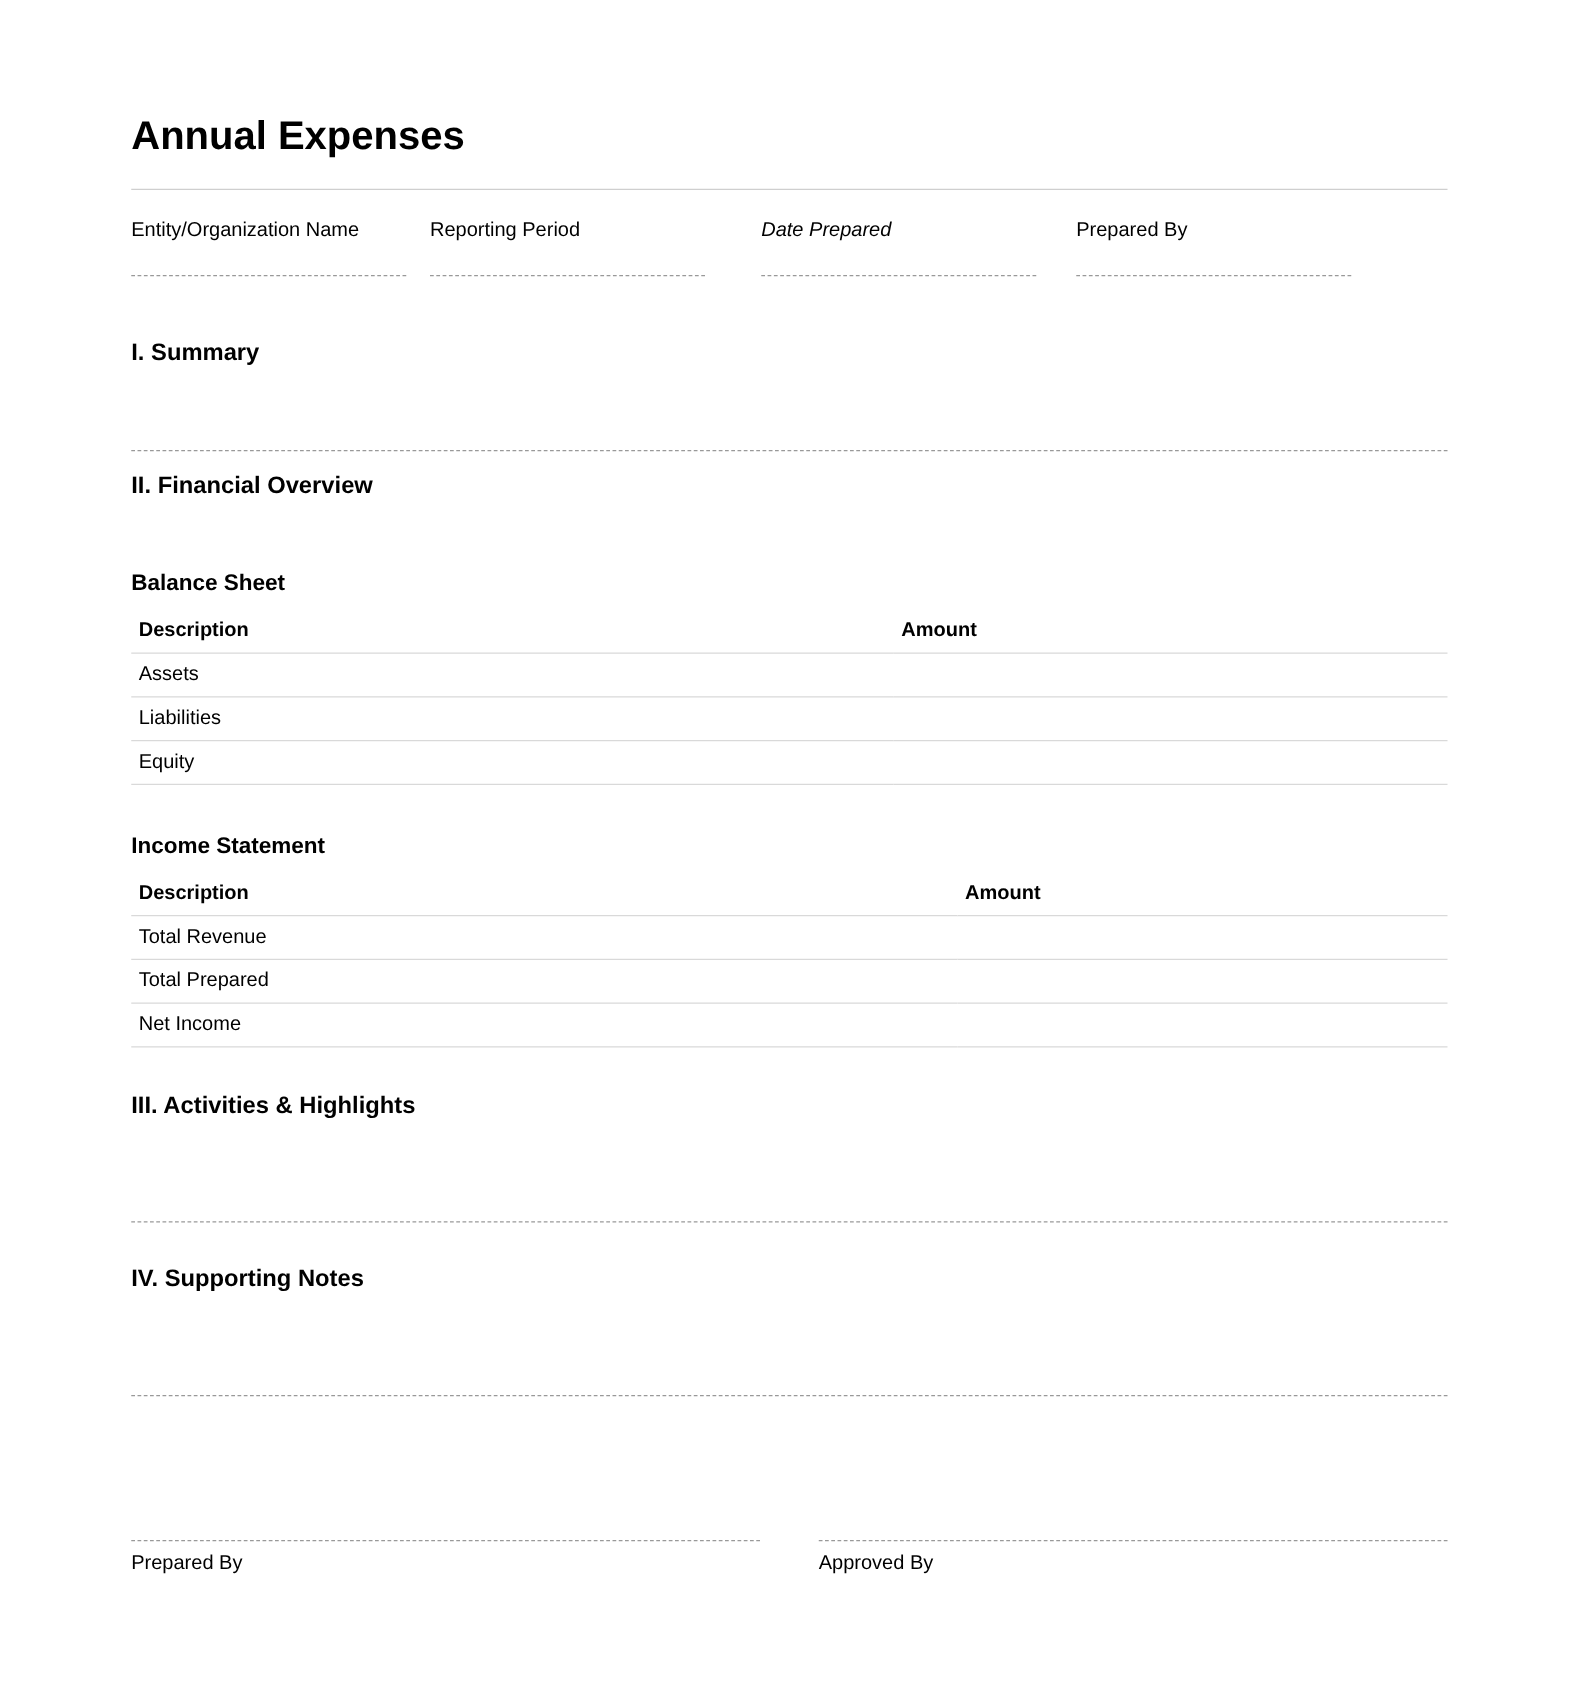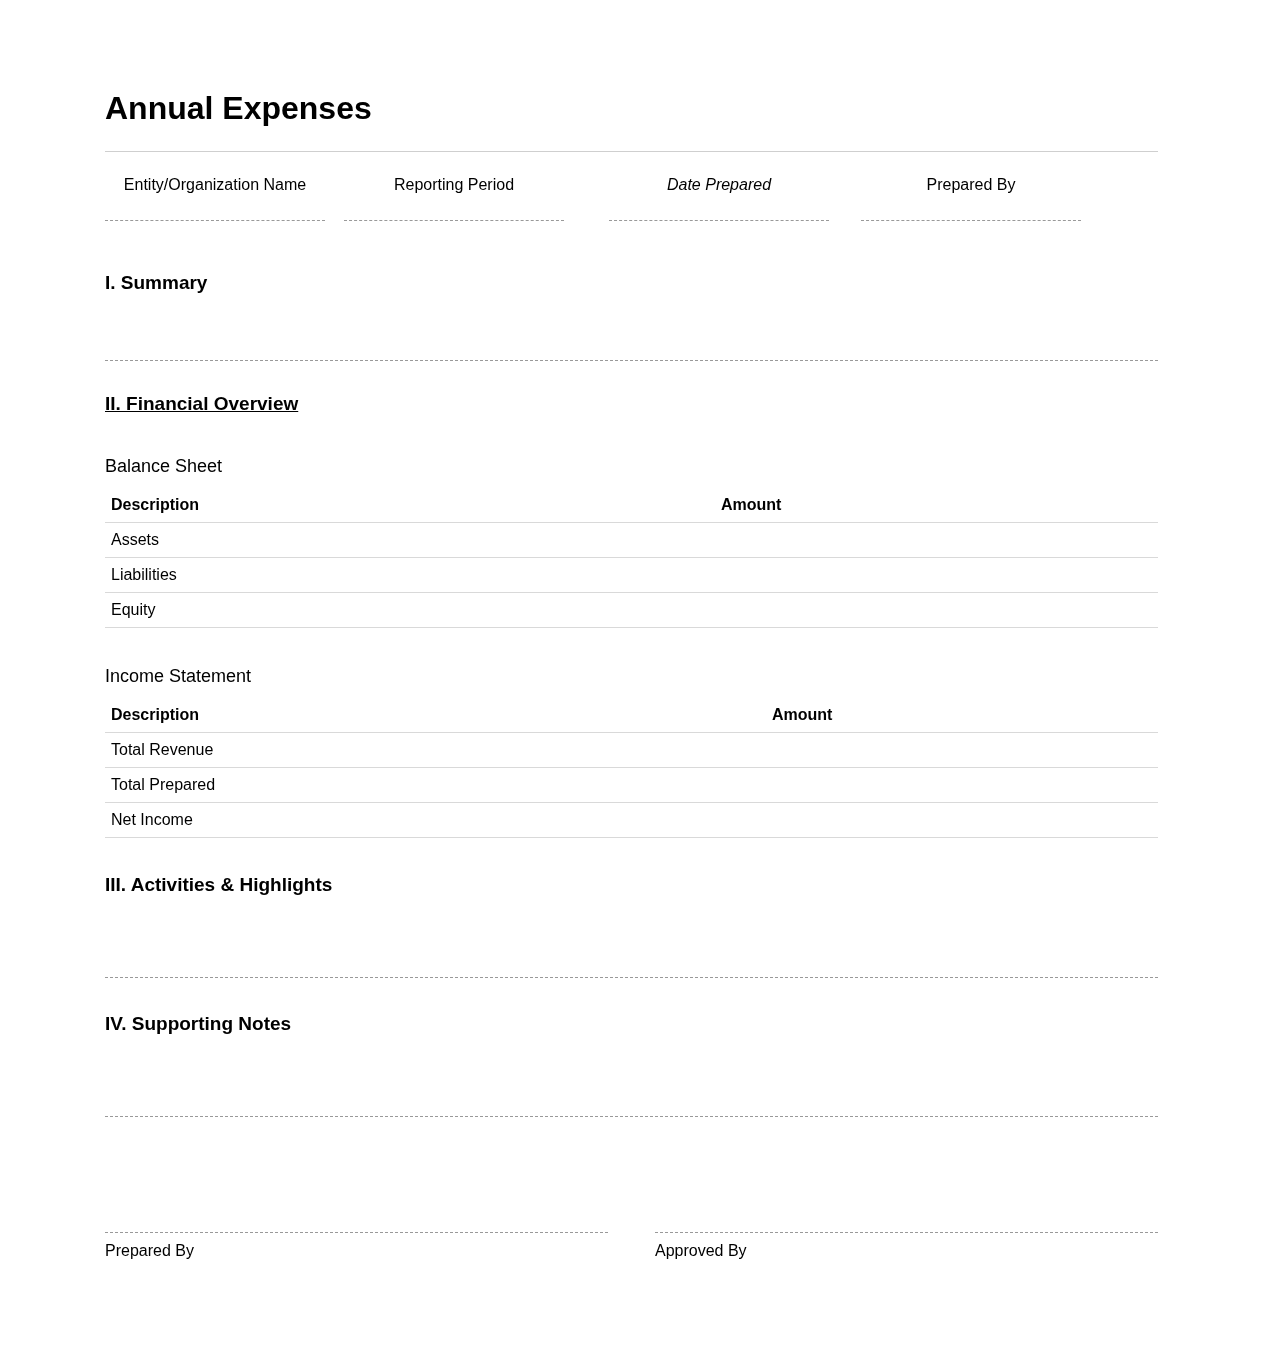--- a/index.html
+++ b/index.html
@@ -38,21 +38,20 @@
   }
   .meta-field {
     position: absolute;
     top: 175px;
     width: 220px;
   }
   .meta-label {
     font-size: 16px;
     line-height: 19px;
     display: block;
-    text-align: center;
   }
   .meta-line {
     position: absolute;
     top: 45px;
     left: 0;
     width: 220px;
     border-top: 1px dashed #999;
     height: 0;
   }
   .section-heading {
@@ -60,21 +59,21 @@
     left: 0;
     font-size: 19px;
     font-weight: bold;
     margin: 0;
     line-height: 22px;
   }
   .sub-heading {
     position: absolute;
     left: 0;
     font-size: 18px;
-    font-weight: normal;
+    font-weight: bold;
     margin: 0;
     line-height: 22px;
   }
   .dashed-area {
     position: absolute;
     left: 0;
     width: 1053px;
     border-bottom: 1px dashed #999;
   }
   table.fin {
@@ -132,21 +131,21 @@
     <div class="meta-line"></div>
   </div>
   <div class="meta-field" style="left:756px;">
     <span class="meta-label">Prepared By</span>
     <div class="meta-line"></div>
   </div>
 
   <h2 class="section-heading" style="top:272px;">I. Summary</h2>
   <div class="dashed-area" style="top:305px; height:55px;"></div>
 
-  <h2 class="section-heading" style="top:393px;text-decoration:underline;">II. Financial Overview</h2>
+  <h2 class="section-heading" style="top:378px;">II. Financial Overview</h2>
 
   <h3 class="sub-heading" style="top:455px;">Balance Sheet</h3>
   <table class="fin" style="top:488px;">
     <thead>
       <tr>
         <th style="width:598px;">Description</th>
         <th>Amount</th>
       </tr>
     </thead>
     <tbody>

